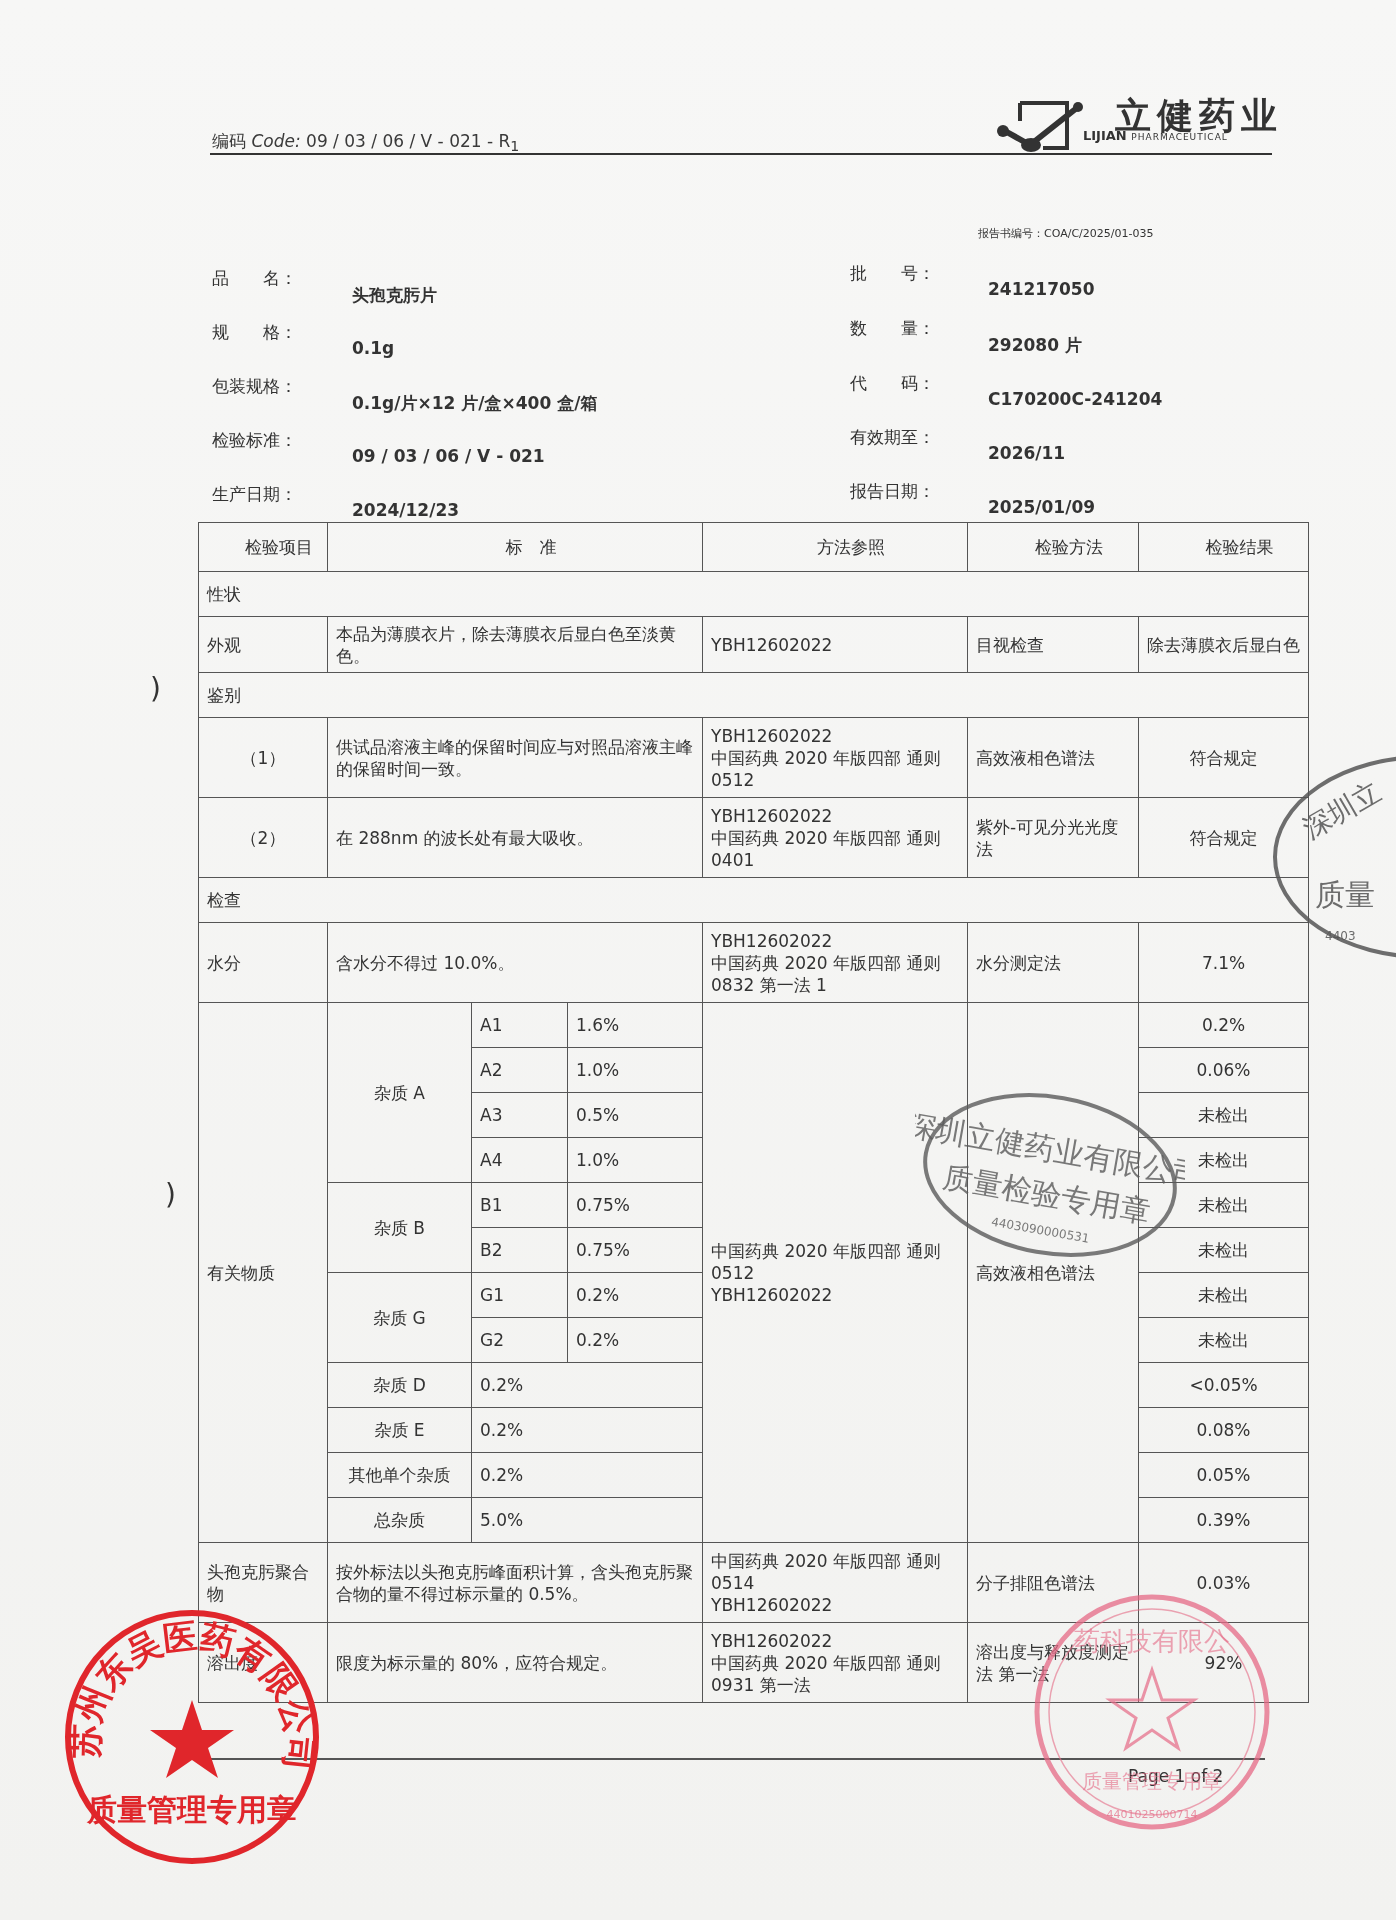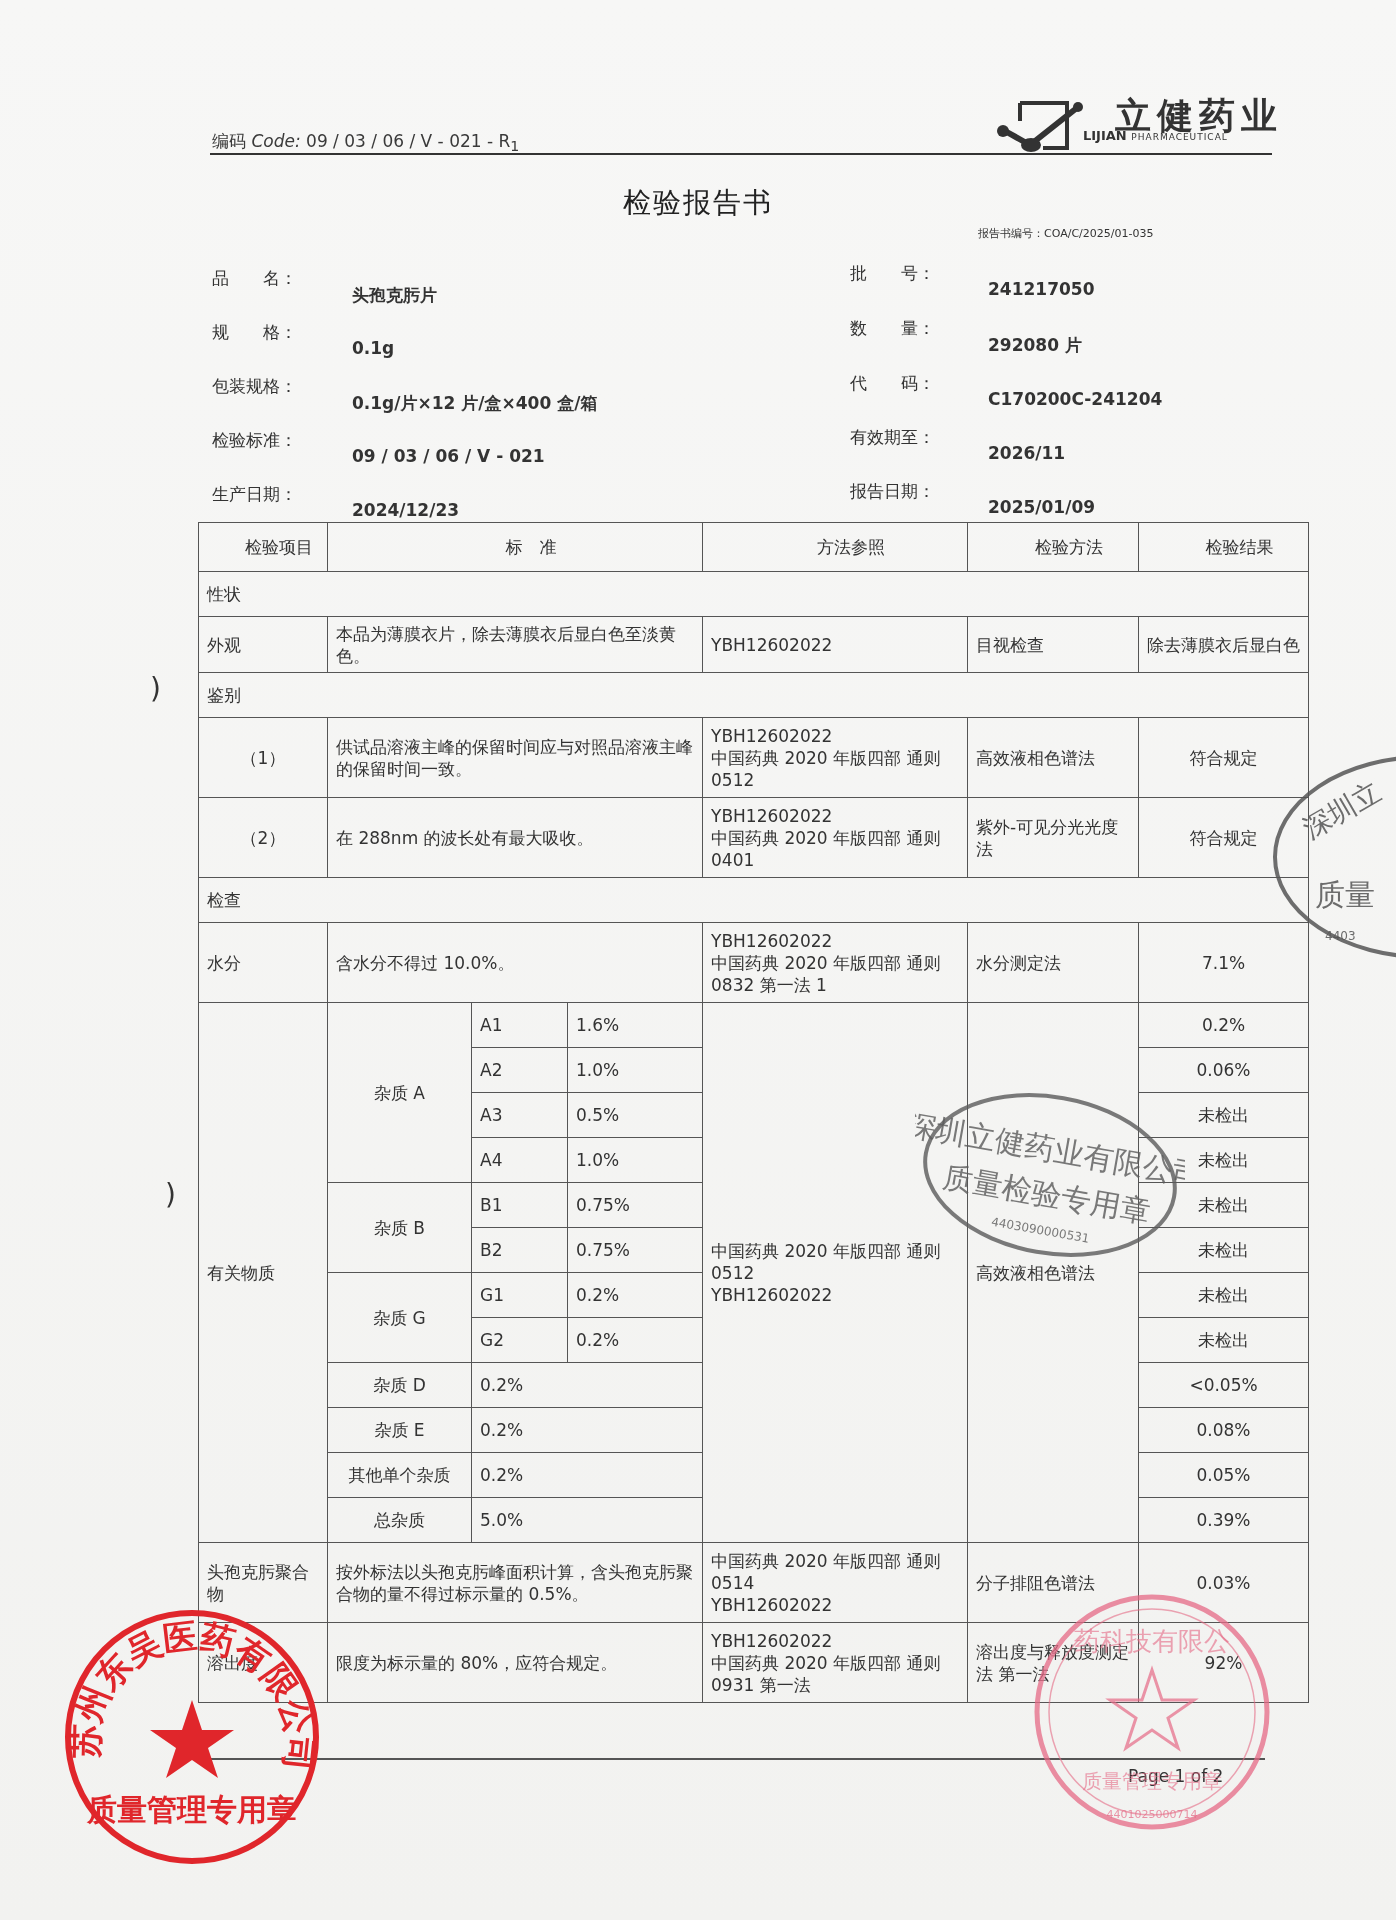--- a/index.html
+++ b/index.html
@@ -47,21 +47,20 @@
     <path d="M35 10 L35 28" fill="none" stroke="#333" stroke-width="4"></path>
     <path d="M20 38 L45 52 L93 14" fill="none" stroke="#333" stroke-width="6"></path>
     <circle cx="18" cy="38" r="6" fill="#333"></circle>
     <circle cx="93" cy="14" r="5" fill="#333"></circle>
     <ellipse cx="46" cy="52" rx="10" ry="7" fill="#333"></ellipse>
   </svg>
   <div class="logo-cn">立健药业</div>
   <div class="logo-en"><span>LIJIAN</span> <small>PHARMACEUTICAL</small></div>
   <div class="header-rule"></div>
 
-  <div class="title">检验报告书</div>
   <div class="report-no">报告书编号：COA/C/2025/01-035</div>
 
   <div class="info" style="left:212px; top:267px;">
       <span class="lbl">品　　名：</span>
       <span class="val" style="left:140px;">头孢克肟片</span>
     </div>
   <div class="info" style="left:212px; top:321px;">
       <span class="lbl">规　　格：</span>
       <span class="val" style="left:140px;">0.1g</span>
     </div>

